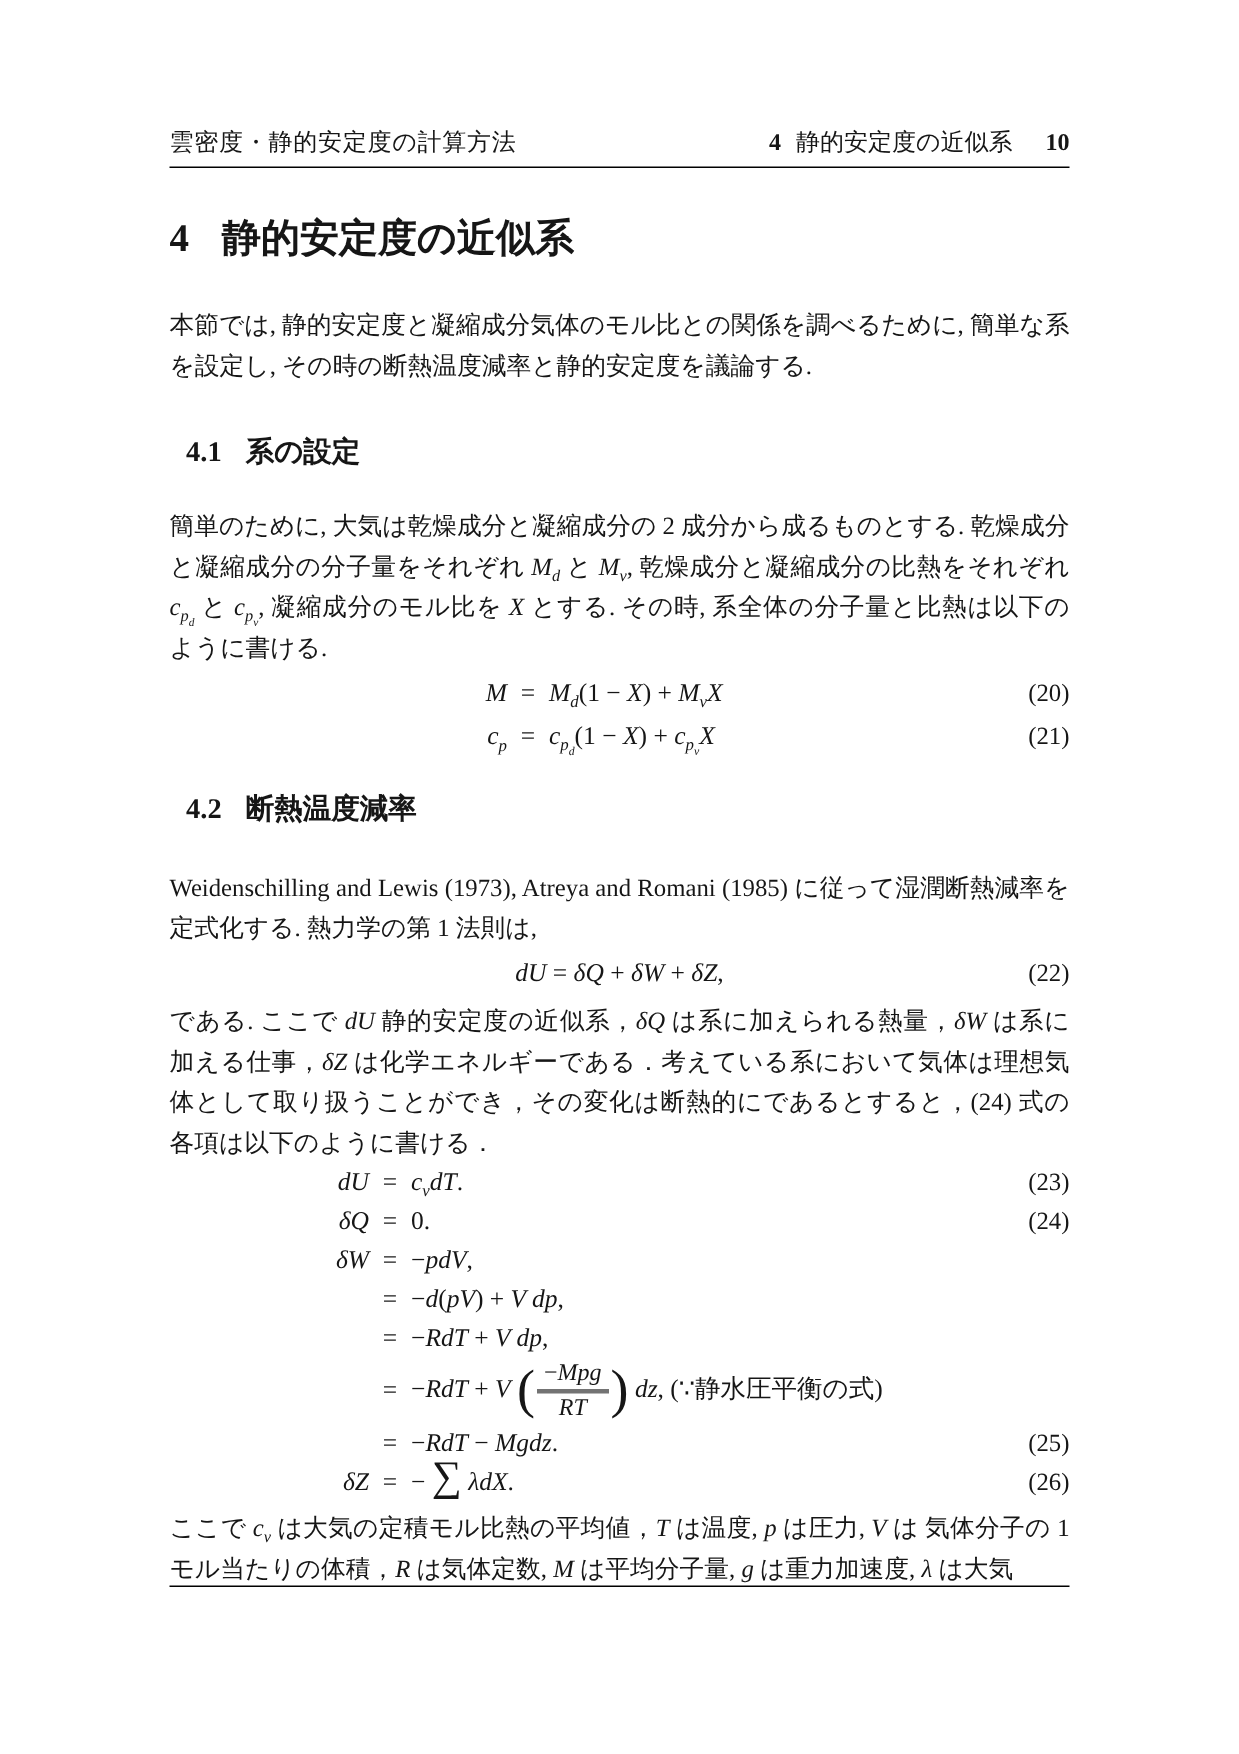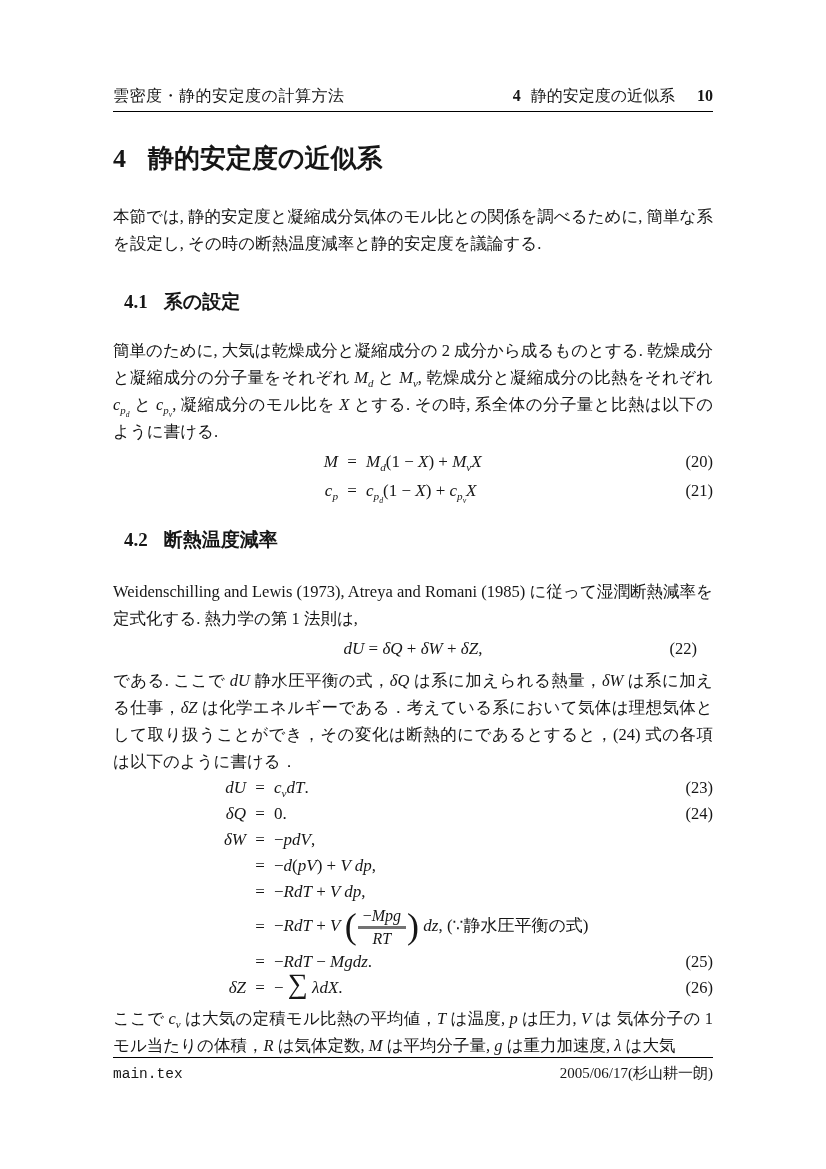--- a/index.html
+++ b/index.html
@@ -35,21 +35,21 @@
   .lhs{text-align:right;}
   .rel{text-align:center;}
   .rhs{text-align:left;white-space:nowrap;}
   .enum{text-align:right;font-size:16.5px;font-style:normal;}
   .frow{align-items:center;line-height:normal;height:44px;}
   .frac{display:inline-block;vertical-align:middle;text-align:center;font-size:16px;line-height:18px;margin:0 1px;}
   .fnum{display:block;border-bottom:3px solid #737373;padding:0 5px 1px 5px;}
   .fden{display:block;padding-top:1px;}
   .bigp{font-size:36px;font-weight:400;vertical-align:middle;line-height:0;position:relative;top:-1px;}
   .eqc{position:relative;text-align:center;font-size:17px;line-height:28px;}
-  .eqc .enum{position:absolute;right:16px;top:0;}
+  .eqc .enum{position:absolute;right:0;top:0;}
   
   .footer{position:absolute;left:113px;right:113px;top:1057px;}
   .frule{border-top:1px solid #000;height:0;}
   .frow2{display:flex;justify-content:space-between;align-items:baseline;margin-top:6px;
          font-size:15px;line-height:18px;}
   .ftt{font-family:"Liberation Mono","DejaVu Sans Mono",monospace;font-size:14.5px;}
 </style>
 </head>
 <body>
 
@@ -94,21 +94,21 @@
     <span class="no">4.2</span><span>断熱温度減率</span>
   </div>
 
   <p class="p" style="margin-top:25px"><span>Weidenschilling and Lewis (1973), Atreya and Romani (1985) に従って湿潤断熱減率を定式化する. 熱力学の第 1 法則は,</span></p>
 
   <div class="eqc" style="margin-top:3px">
     <span><span class="mi">dU</span><span> = </span><span class="mi">δQ</span><span> + </span><span class="mi">δW</span><span> + </span><span class="mi">δZ</span><span>,</span></span>
     <span class="enum">(22)</span>
   </div>
 
-  <p class="p" style="margin-top:4px"><span>である. ここで </span><span class="mi">dU</span><span> 静水圧平衡の式，</span><span class="mi">δQ</span><span> は系に加えられる熱量，</span><span class="mi">δW</span><span> は系に加える仕事，</span><span class="mi">δZ</span><span> は化学エネルギーである．考えている系において気体は理想気体として取り扱うことができ，その変化は断熱的にであるとすると，(24) 式の各項は以下のように書ける．</span></p>
+  <p class="p" style="margin-top:4px"><span>である. ここで </span><span class="mi">dU</span><span> 静的安定度の近似系，</span><span class="mi">δQ</span><span> は系に加えられる熱量，</span><span class="mi">δW</span><span> は系に加える仕事，</span><span class="mi">δZ</span><span> は化学エネルギーである．考えている系において気体は理想気体として取り扱うことができ，その変化は断熱的にであるとすると，(24) 式の各項は以下のように書ける．</span></p>
 
   <div class="eqa eqa2" style="margin-top:0">
     <div class="erow">
       <span class="lhs"><span class="mi">dU</span></span>
       <span class="rel">=</span>
       <span class="rhs"><span class="mi">c<sub class="mi">v</sub></span><span class="mi">dT</span><span>.</span></span>
       <span class="enum">(23)</span>
     </div>
     <div class="erow">
       <span class="lhs"><span class="mi">δQ</span></span>
@@ -153,19 +153,15 @@
       <span class="rel">=</span>
       <span class="rhs"><span>− </span><span class="sum">∑</span><span> </span><span class="mi">λdX</span><span>.</span></span>
       <span class="enum">(26)</span>
     </div>
   </div>
 
   <p class="p" style="margin-top:4px"><span>ここで </span><span class="mi">c<sub class="mi">v</sub></span><span> は大気の定積モル比熱の平均値，</span><span class="mi">T</span><span> は温度, </span><span class="mi">p</span><span> は圧力, </span><span class="mi">V</span><span> は 気体分子の 1 モル当たりの体積，</span><span class="mi">R</span><span> は気体定数, </span><span class="mi">M</span><span> は平均分子量, </span><span class="mi">g</span><span> は重力加速度, </span><span class="mi">λ</span><span> は大気</span></p>
 
   <div class="footer">
     <div class="frule"></div>
-    <div class="frow2">
-      <span class="ftt">main.tex</span>
-      <span>2005/06/17(杉山耕一朗)</span>
-    </div>
   </div>
 
 </div>
 
 </body></html>

